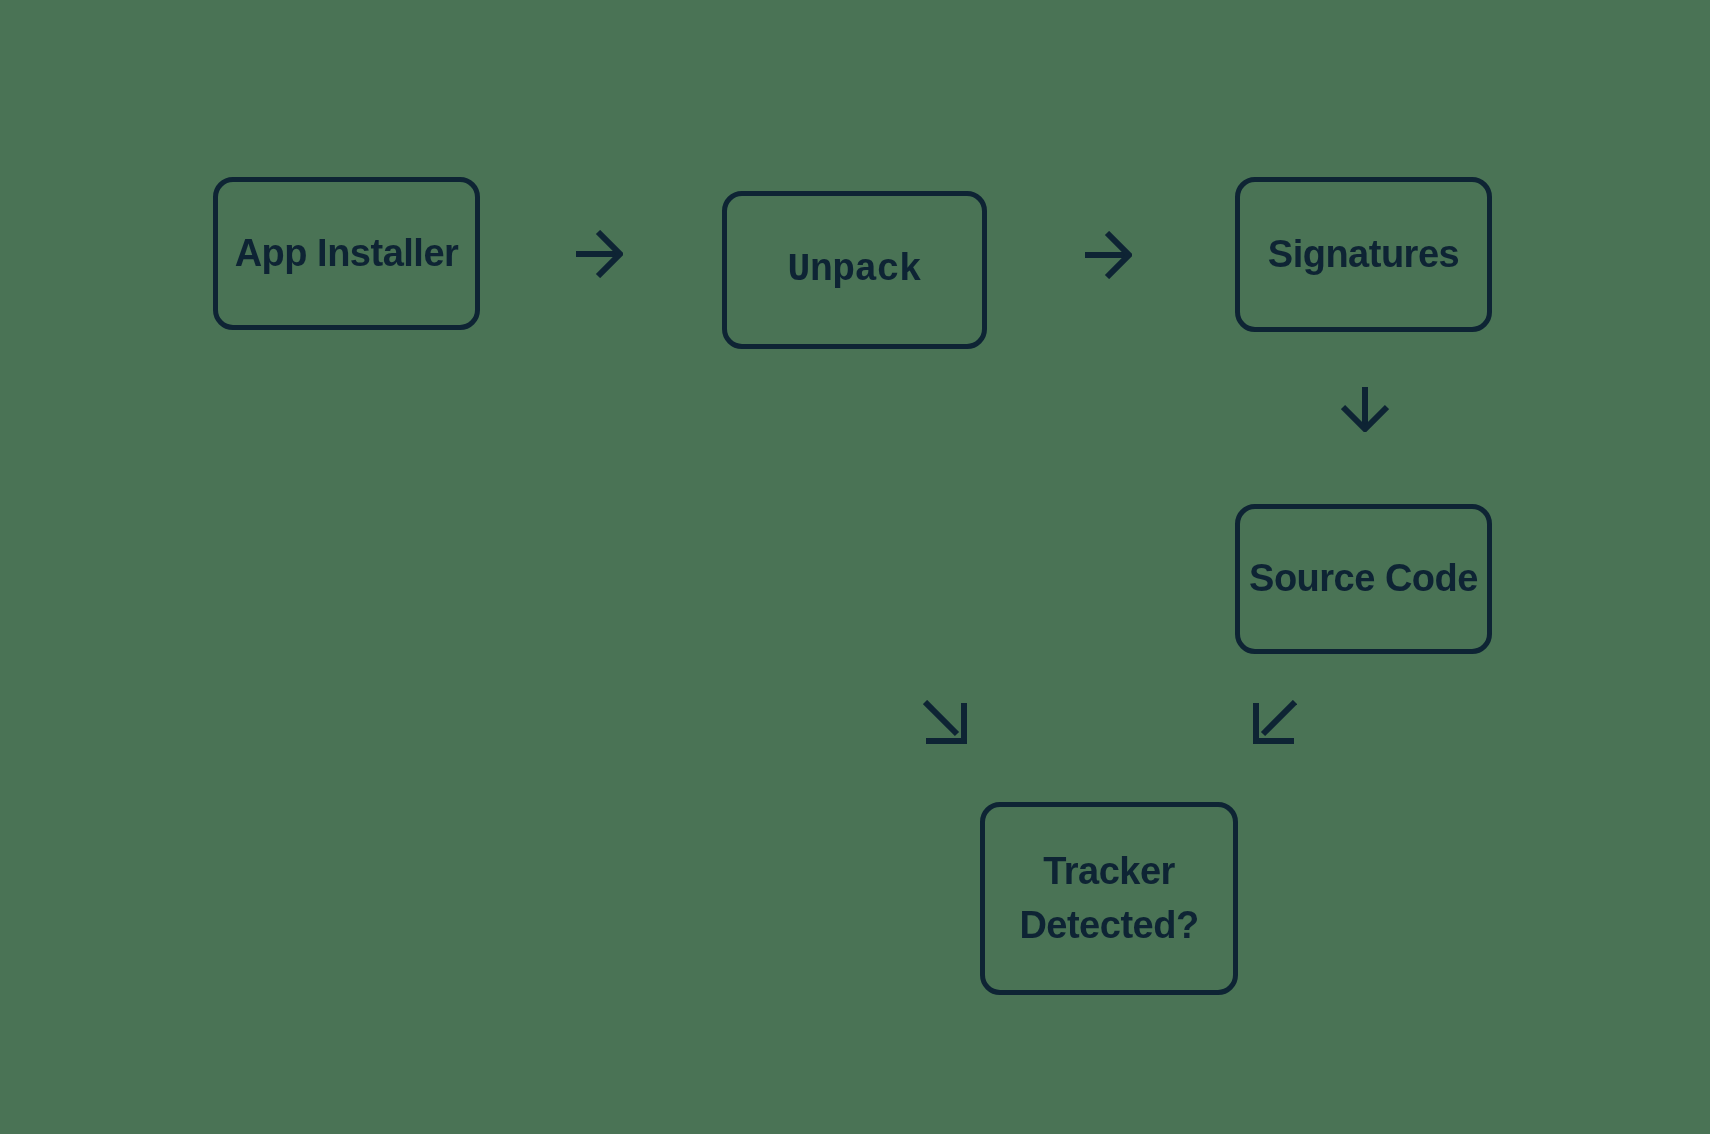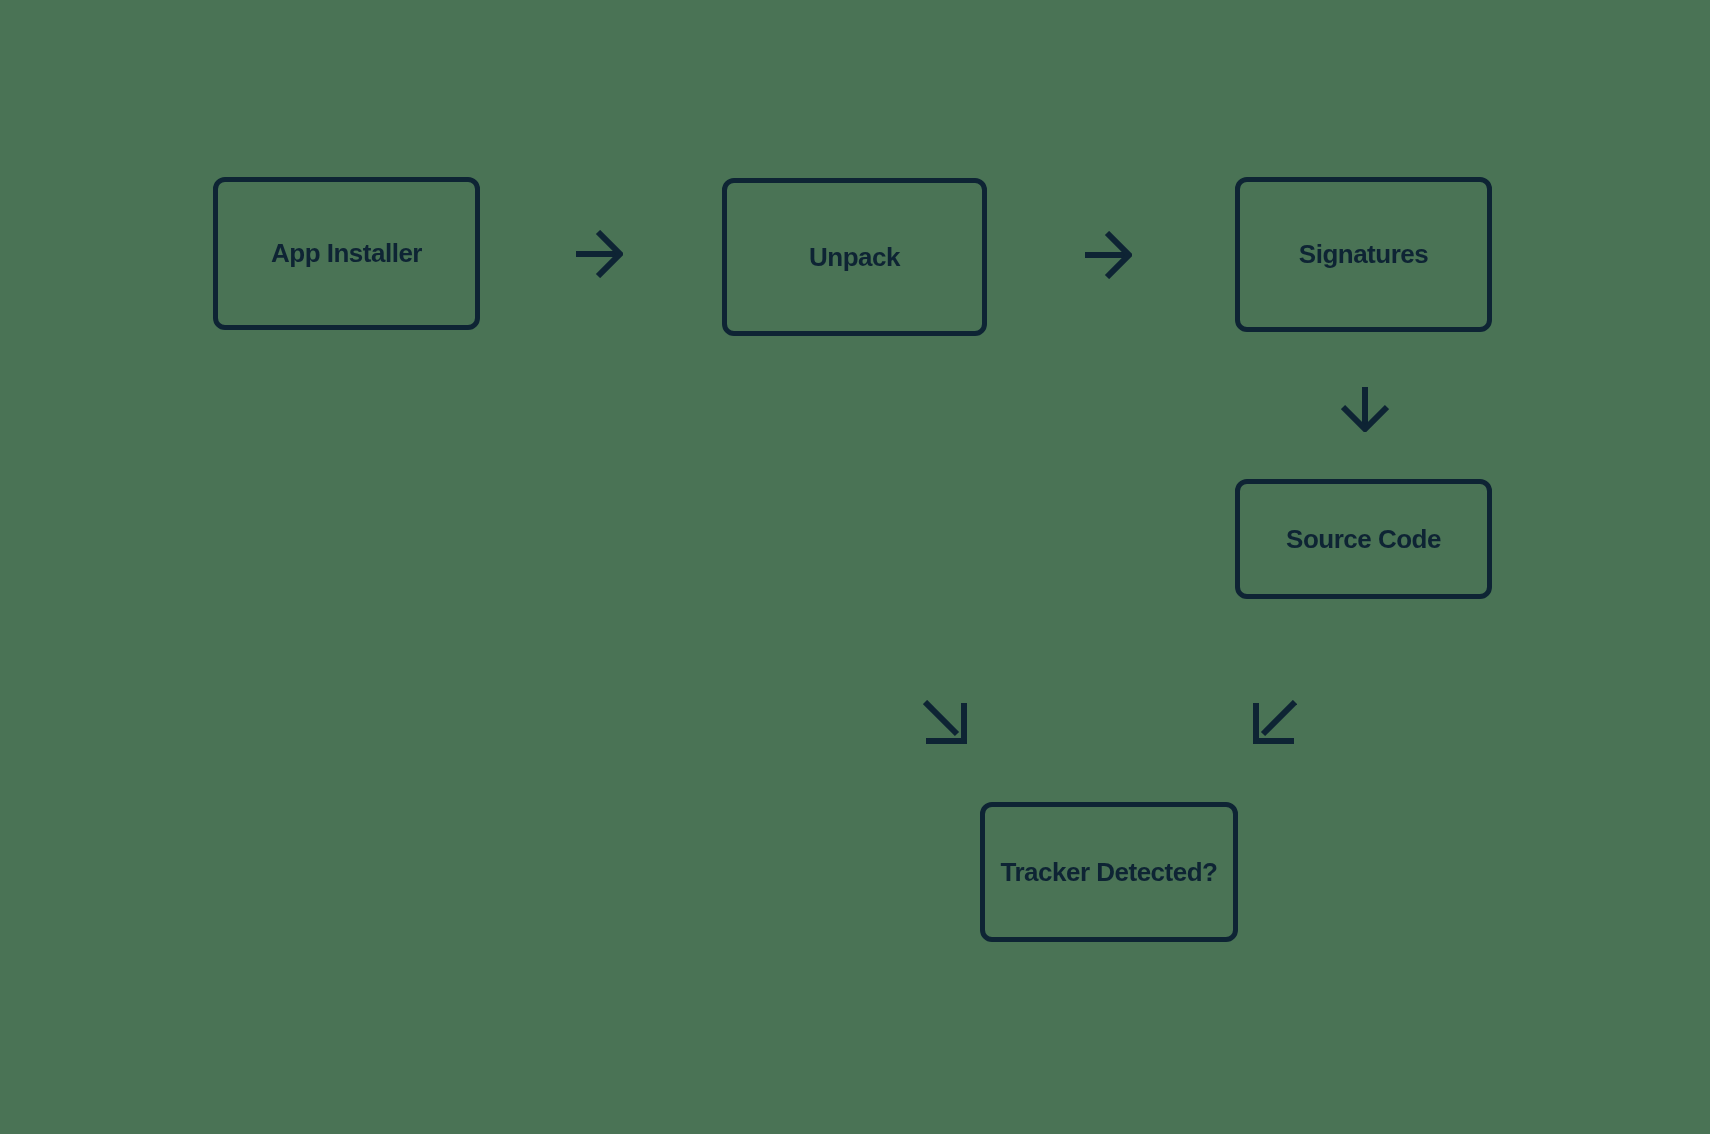--- a/index.html
+++ b/index.html
@@ -16,27 +16,27 @@
   .canvas {
     position: relative;
     width: 1710px;
     height: 1134px;
     background: var(--bg);
     color: var(--ink);
   }
   .node {
     position: absolute;
     border: 5px solid var(--ink);
-    border-radius: 12px;
+    border-radius: 20px;
     display: flex;
     align-items: center;
     justify-content: center;
     text-align: center;
     font-weight: bold;
-    font-size: 26px;
+    font-size: 38px;
     line-height: 1.42;
     letter-spacing: -0.5px;
     color: var(--ink);
     background: transparent;
     padding: 0 6px;
   }
   .arrow {
     position: absolute;
     color: var(--ink);
   }
@@ -44,34 +44,34 @@
 </style>
 </head>
 <body>
 
 <div class="canvas">
 
   <div class="node" style="left:213px; top:177px; width:267px; height:153px;">
     <span>App Installer</span>
   </div>
 
-  <div class="node" style="left:722px; top:178px; width:265px; height:158px;">
+  <div class="node" style="left:722px; top:191px; width:265px; height:158px;font-family:Liberation Mono, monospace;">
     <span>Unpack</span>
   </div>
 
   <div class="node" style="left:1235px; top:177px; width:257px; height:155px;">
     <span>Signatures</span>
   </div>
 
 
-  <div class="node" style="left:1235px; top:479px; width:257px; height:120px;">
+  <div class="node" style="left:1235px; top:504px; width:257px; height:150px;">
     <span>Source Code</span>
   </div>
 
-  <div class="node" style="left:980px; top:802px; width:258px; height:140px;">
+  <div class="node" style="left:980px; top:802px; width:258px; height:193px;">
     <span>Tracker Detected?</span>
   </div>
 
   <div class="arrow" style="left:575px; top:230px;">
     <svg width="48" height="48" viewBox="0 0 48 48" fill="none" stroke="currentColor" stroke-width="6">
       <path d="M1 24 H44"></path>
       <path d="M23 2 L45 24 L23 46"></path>
     </svg>
   </div>
 

